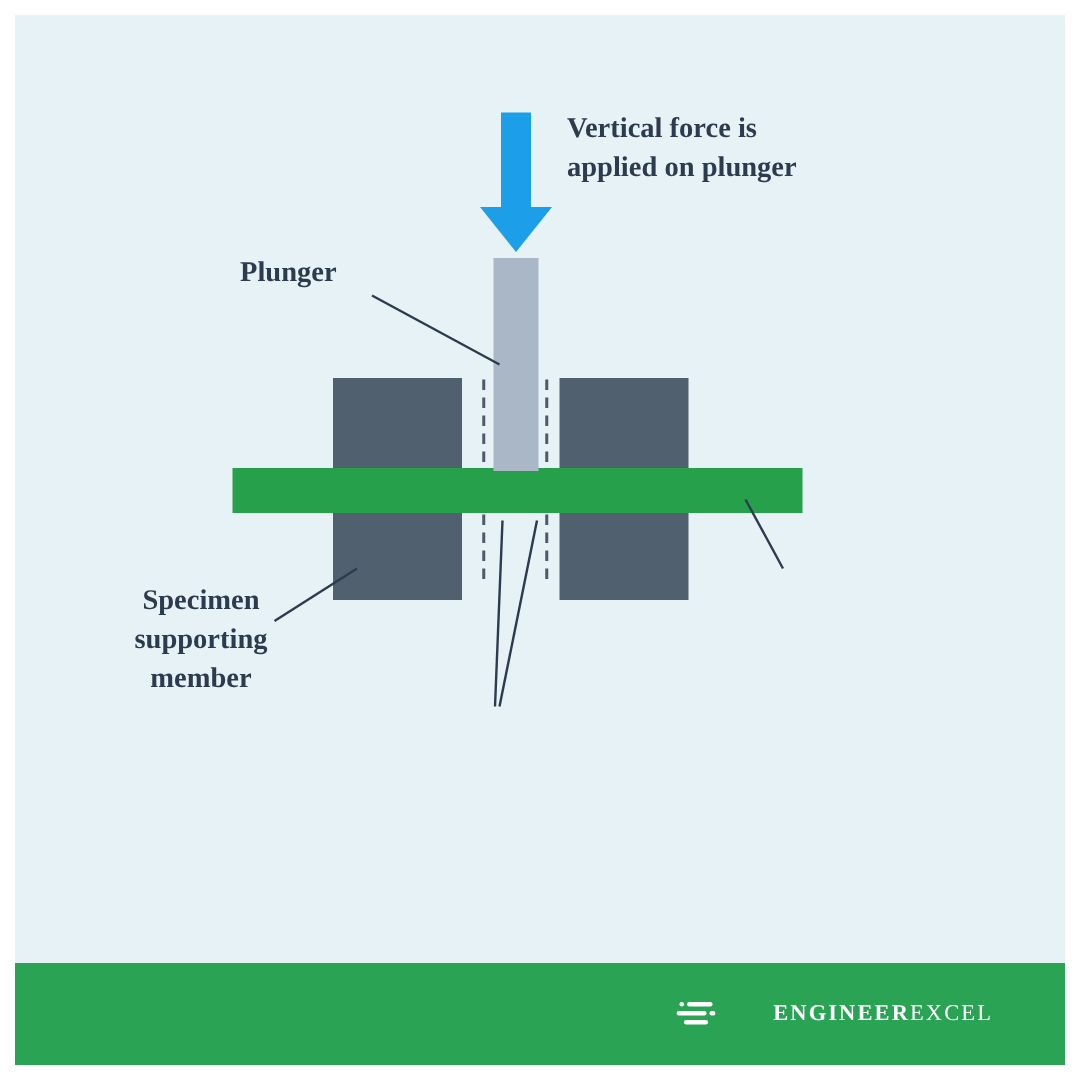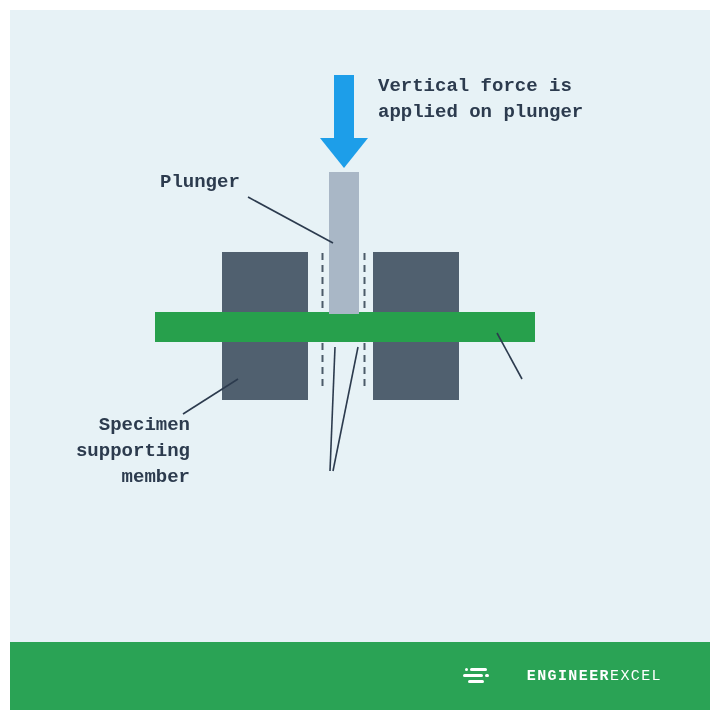--- a/index.html
+++ b/index.html
@@ -1,21 +1,21 @@
 <!DOCTYPE html>
 <html><head>
 <meta charset="utf-8">
 <style>
   body { margin: 0; }
   .frame {
     position: relative;
     width: 720px;
     height: 720px;
     background: #ffffff;
-    font-family: Liberation Mono, monospace;
+    font-family: Liberation Serif, serif;
     overflow: hidden;
     border-radius: 17px;
   }
   .stage {
     position: absolute;
     left: 10px; top: 10px;
     width: 700px; height: 700px;
     background: #e7f2f6;
   }
   .label {
@@ -129,21 +129,21 @@
     <line x1="497" y1="333" x2="522" y2="379" stroke="#2c3b4e" stroke-width="1.6"></line>
     <line x1="330" y1="471" x2="335" y2="347" stroke="#2c3b4e" stroke-width="1.6"></line>
     <line x1="333" y1="471" x2="358" y2="347" stroke="#2c3b4e" stroke-width="1.6"></line>
   </svg>
 
   <div class="label" style="left:378px; top:73px; text-align:left;">Vertical force is
 applied on plunger</div>
 
   <div class="label" style="left:160px; top:169px;">Plunger</div>
 
-  <div class="label" style="left:50px; top:388px; width:140px; text-align:right;margin-top:24px;">Specimen
+  <div class="label" style="left:64px; top:388px; width:140px; text-align:center;">Specimen
 supporting
 member</div>
 
 
 
   <div class="footer">
     <div class="brand">
       <svg width="26" height="20" viewBox="0 0 26 20">
         <rect x="7" y="2" width="17" height="3" rx="1.5" fill="#ffffff"></rect>
         <rect x="2" y="2" width="3" height="3" rx="1.5" fill="#ffffff"></rect>

